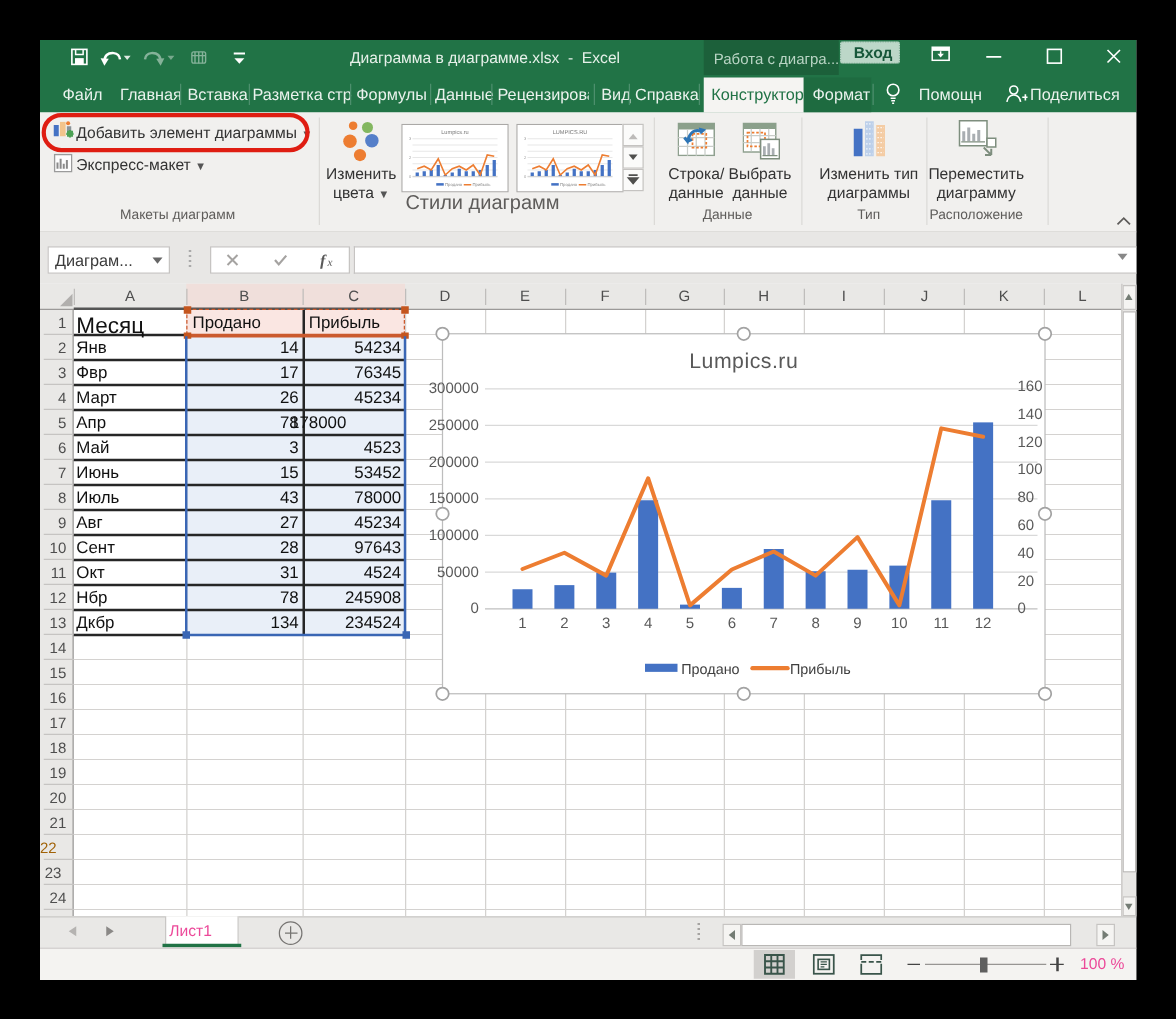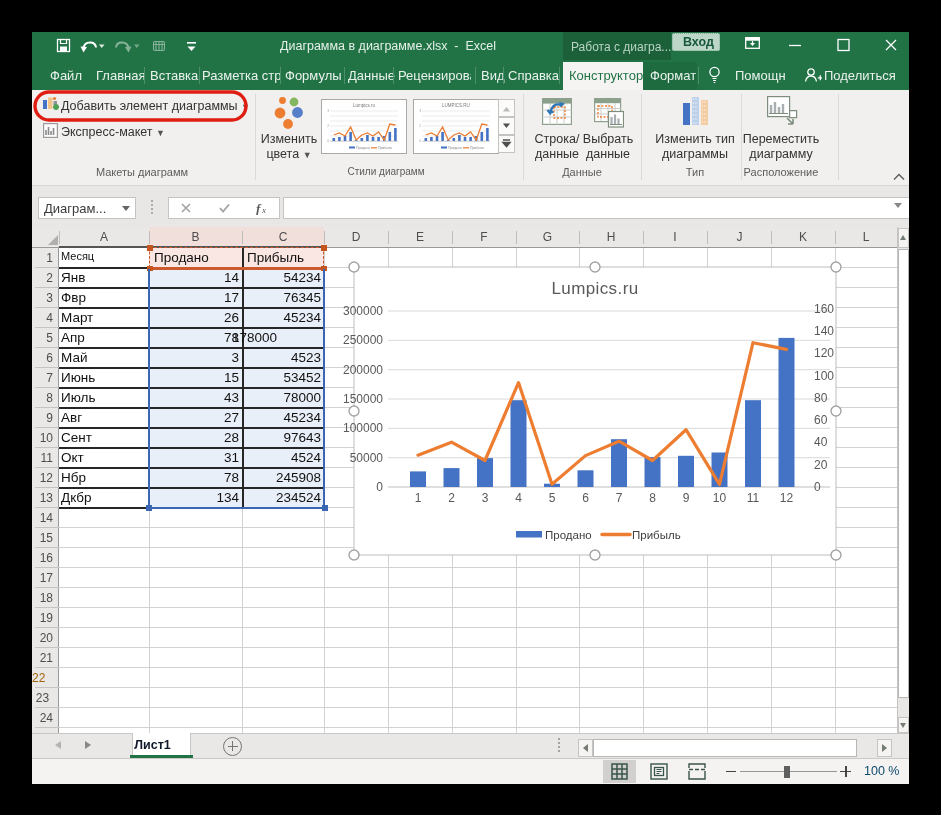--- a/index.html
+++ b/index.html
@@ -213,21 +213,21 @@
           <text x="57" y="50" font-size="3.4" fill="#888" font-family="Liberation Sans">Прибыль</text>
     </svg>
     <div class="ab" style="left:466px;top:9px;width:17px;height:18px;background:#FBFBFA;border:1px solid #C5C3C1"></div>
     <div class="ab" style="left:466px;top:27px;width:17px;height:18px;background:#FBFBFA;border:1px solid #C5C3C1"></div>
     <div class="ab" style="left:466px;top:45px;width:17px;height:18px;background:#FBFBFA;border:1px solid #C5C3C1"></div>
     <svg class="ab" style="left:466px;top:9px" width="17" height="54" viewBox="0 0 17 54">
       <path d="M8.5 8 l-3.6 4.4 h7.2 z" fill="#BDBBB9"></path>
       <path d="M4.9 24.5 h7.2 l-3.6 4.4 z" fill="#50504e"></path>
       <path d="M4.9 41 h7.2 M4.9 43.5 h7.2 l-3.6 4.2 z" stroke="#50504e" stroke-width="1.4" fill="#50504e"></path>
     </svg>
-    <div class="ab tx" style="left:284px;top:76px;width:140px;text-align:center;font-size:10px;color:#5E5C5A">Стили диаграмм</div>
+    <div class="ab tx" style="left:284px;top:64px;width:140px;text-align:center;font-size:16px;color:#5E5C5A">Стили диаграмм</div>
 
     <svg class="ab" style="left:510px;top:8px" width="30" height="27" viewBox="0 0 30 27">
       <rect x="0.6" y="0.6" width="28.8" height="25.8" fill="#fff" stroke="#8fa08f" stroke-width="1.2"></rect>
       <rect x="0.6" y="0.6" width="28.8" height="5" fill="#8BA08B"></rect>
       <path d="M0.6 12 h28.8 M0.6 19 h28.8 M8 5.6 v21 M15 5.6 v21 M22 5.6 v21" stroke="#c9cdc9" stroke-width="1"></path>
       <rect x="12" y="9" width="11" height="11" fill="none" stroke="#ED7D31" stroke-width="1.4" stroke-dasharray="2 1.5"></rect>
       <path d="M19 7 q-8 -3 -11 8 l-2.5 -3 m2.5 3 l3.5 -1.5" stroke="#2E75B6" stroke-width="2.4" fill="none"></path>
       <path d="M17 4 l6 1.5 l-4.5 4 z" fill="#2E75B6"></path>
     </svg>
     <div class="ab tx" style="left:495px;top:42px;width:60px;text-align:center">Строка/</div>
@@ -399,21 +399,21 @@
   <div class="ab" style="left:117px;top:295px;width:175px;height:1.5px;background:#262626"></div>
   <div class="ab" style="left:117px;top:315px;width:175px;height:1.5px;background:#262626"></div>
   <div class="ab" style="left:117px;top:335px;width:175px;height:1.5px;background:#262626"></div>
   <div class="ab" style="left:117px;top:355px;width:175px;height:1.5px;background:#262626"></div>
   <div class="ab" style="left:117px;top:375px;width:175px;height:1.5px;background:#262626"></div>
   <div class="ab" style="left:117px;top:395px;width:175px;height:1.5px;background:#262626"></div>
   <div class="ab" style="left:117px;top:415px;width:175px;height:1.5px;background:#262626"></div>
   <div class="ab" style="left:117px;top:435px;width:175px;height:1.5px;background:#262626"></div>
   <div class="ab" style="left:117px;top:455px;width:175px;height:1.5px;background:#262626"></div>
   <div class="ab" style="left:210px;top:216px;width:1.5px;height:260px;background:#262626"></div>
-  <div class="ab tx" style="left:29px;top:218px;font-size:11px;color:#111">Месяц</div>
+  <div class="ab tx" style="left:29px;top:218px;font-size:18px;color:#111">Месяц</div>
   <div class="ab tx" style="left:122px;top:218px;font-size:13.5px;color:#111">Продано</div>
   <div class="ab tx" style="left:215px;top:218px;font-size:13.5px;color:#111">Прибыль</div>
   <div class="ab tx" style="left:29px;top:238px;font-size:13.5px;color:#111">Янв</div>
   <div class="ab tx" style="left:118px;top:238px;width:89px;text-align:right;font-size:13.5px;color:#111">14</div>
   <div class="ab tx" style="left:200px;top:238px;width:89px;text-align:right;font-size:13.5px;color:#111">54234</div>
   <div class="ab tx" style="left:29px;top:258px;font-size:13.5px;color:#111">Фвр</div>
   <div class="ab tx" style="left:118px;top:258px;width:89px;text-align:right;font-size:13.5px;color:#111">17</div>
   <div class="ab tx" style="left:200px;top:258px;width:89px;text-align:right;font-size:13.5px;color:#111">76345</div>
   <div class="ab tx" style="left:29px;top:278px;font-size:13.5px;color:#111">Март</div>
   <div class="ab tx" style="left:118px;top:278px;width:89px;text-align:right;font-size:13.5px;color:#111">26</div>
@@ -526,21 +526,21 @@
   <div class="ab" style="left:866px;top:196px;width:11px;height:20px;background:#F5F4F2;border:1px solid #C6C4C2"></div>
   <div class="ab" style="left:868px;top:203px;width:0;height:0;border-left:3.5px solid transparent;border-right:3.5px solid transparent;border-bottom:5px solid #747c74"></div>
   <div class="ab" style="left:866px;top:217px;width:11px;height:449px;background:#fff;border:1px solid #B9B7B5"></div>
   <div class="ab" style="left:866px;top:685px;width:11px;height:16px;background:#F5F4F2;border:1px solid #C6C4C2"></div>
   <div class="ab" style="left:868px;top:691px;width:0;height:0;border-left:3.5px solid transparent;border-right:3.5px solid transparent;border-top:5px solid #747c74"></div>
 
   <div class="ab" style="left:0;top:701px;width:877px;height:25px;background:#E9E8E6;border-top:1px solid #C9C7C5"></div>
   <div class="ab" style="left:23px;top:709px;width:0;height:0;border-top:4.5px solid transparent;border-bottom:4.5px solid transparent;border-right:6px solid #B5B3B1"></div>
   <div class="ab" style="left:53px;top:709px;width:0;height:0;border-top:4.5px solid transparent;border-bottom:4.5px solid transparent;border-left:6px solid #8A8886"></div>
   <div class="ab" style="left:100px;top:701px;width:59px;height:25px;background:#fff;border-left:1px solid #C9C7C5;border-right:1px solid #C9C7C5"></div>
-  <div class="ab tx" style="left:100px;top:706px;width:41px;text-align:center;font-size:12.5px;font-weight:bold;color:#0f172a">Лист1</div>
+  <div class="ab tx" style="left:100px;top:706px;width:41px;text-align:center;font-size:12.5px;font-weight:normal;color:#ec4899">Лист1</div>
   <div class="ab" style="left:98px;top:723px;width:63px;height:3px;background:#217346"></div>
   <div class="ab" style="left:191px;top:705px;width:19px;height:19px;border:1.5px solid #767472;border-radius:50%"></div>
   <div class="ab" style="left:195.5px;top:713.5px;width:10px;height:1.6px;background:#767472"></div>
   <div class="ab" style="left:199.7px;top:709.3px;width:1.6px;height:10px;background:#767472"></div>
   <div class="ab" style="left:526px;top:706px;width:2px;height:14px;background:repeating-linear-gradient(#A5A3A1 0 2px,transparent 2px 4px)"></div>
   <div class="ab" style="left:546px;top:707px;width:15px;height:18px;background:#F5F4F2;border:1px solid #C6C4C2"></div>
   <div class="ab" style="left:551px;top:712px;width:0;height:0;border-top:4px solid transparent;border-bottom:4px solid transparent;border-right:5px solid #747c74"></div>
   <div class="ab" style="left:561px;top:707px;width:264px;height:18px;background:#fff;border:1px solid #B9B7B5"></div>
   <div class="ab" style="left:845px;top:707px;width:15px;height:18px;background:#F5F4F2;border:1px solid #C6C4C2"></div>
   <div class="ab" style="left:850px;top:712px;width:0;height:0;border-top:4px solid transparent;border-bottom:4px solid transparent;border-left:5px solid #747c74"></div>
@@ -557,15 +557,15 @@
   </svg>
   <svg class="ab" style="left:656px;top:731px" width="18" height="17" viewBox="0 0 18 17">
     <path d="M1 5 v-4 h16 v4 M1 8 v8 h16 v-8" stroke="#39544A" stroke-width="1.4" fill="none"></path>
     <path d="M1 6.5 h4 M7 6.5 h4 M13 6.5 h4" stroke="#39544A" stroke-width="1.4"></path>
   </svg>
   <div class="ab" style="left:694px;top:738.5px;width:10px;height:1.6px;background:#444"></div>
   <div class="ab" style="left:708px;top:739px;width:97px;height:1px;background:#979593"></div>
   <div class="ab" style="left:752px;top:733.5px;width:6px;height:12px;background:#5f5f5f"></div>
   <div class="ab" style="left:808px;top:738.5px;width:11px;height:1.6px;background:#444"></div>
   <div class="ab" style="left:813.2px;top:733.8px;width:1.6px;height:11px;background:#444"></div>
-  <div class="ab tx" style="left:832px;top:732px;font-size:12.5px;color:#0c4a6e">100 %</div>
+  <div class="ab tx" style="left:832px;top:732px;font-size:12.5px;color:#ec4899">100 %</div>
  </div>
 </div>
 
 </body></html>

